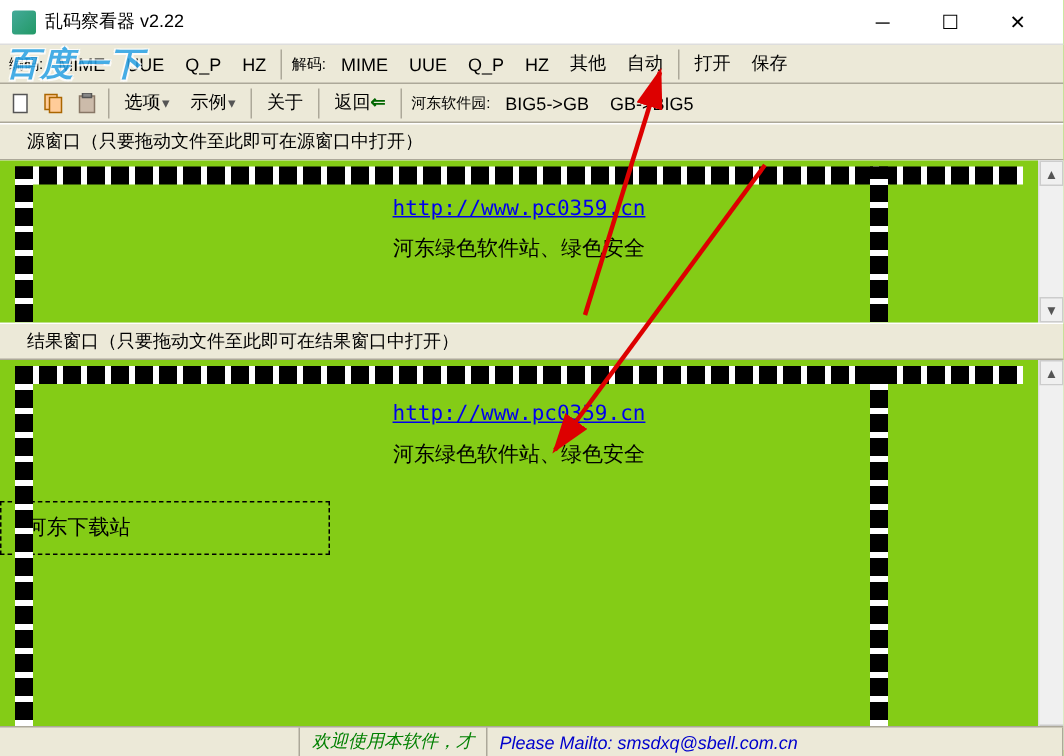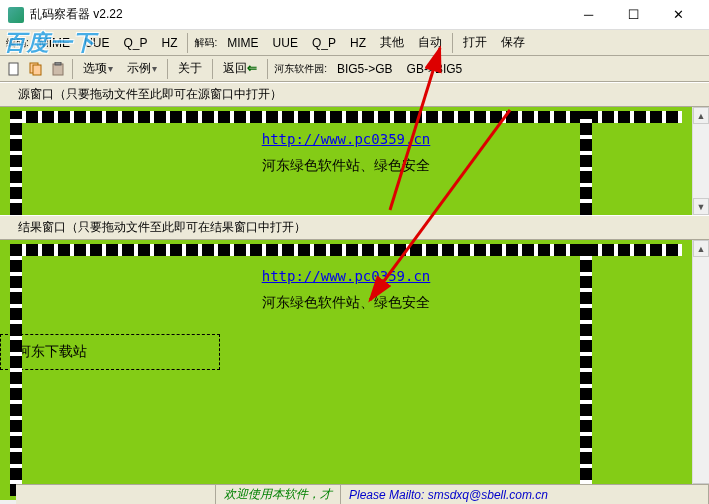--- a/index.html
+++ b/index.html
@@ -23,21 +23,21 @@
 .scrollbar-v .track { flex: 1; background: #f0f0f0; }
 .deco-border { position: absolute; }
 .deco-h { height: 12px; left: 10px; right: 10px; background: repeating-linear-gradient(90deg,#000 0 12px,#fff 12px 16px); }
 .deco-v { width: 12px; background: repeating-linear-gradient(0deg,#000 0 12px,#fff 12px 16px); }
 .content-text { text-align: center; margin: 10px 0; font-size: 14px; color: #000; font-family: SimSun, serif; }
 .content-link { text-align: center; margin: 14px 0 10px; }
 .content-link a { color: #0000ee; text-decoration: underline; font-size: 14px; font-family: monospace; }
 .dashed-row { display: flex; gap: 20px; justify-content: space-between; margin: 22px 0 10px; }
 .dashed-box { border: 1.5px dashed #000; padding: 8px 16px; font-size: 14px; font-family: SimSun, serif; min-width: 80px; }
 .dashed-box.wide { min-width: 220px; }
-.statusbar { position: absolute; bottom: 0; left: 16px; right: 0; height: 20px; background: #ece9d8; border-top: 1px solid #aca899; display: flex; align-items: center; font-size: 12px; }
+.statusbar { position: absolute; bottom: 0; left: 0; right: 0; height: 20px; background: #ece9d8; border-top: 1px solid #aca899; display: flex; align-items: center; font-size: 12px; }
 .statusbar .seg { padding: 0 8px; border-right: 1px solid #aca899; height: 100%; display: flex; align-items: center; }
 .statusbar .seg.green { color: #008000; font-style: italic; }
 .statusbar .seg.blue { color: #0000cc; font-style: italic; flex: 1; }
 .watermark { position: absolute; top: 28px; left: 4px; pointer-events: none; z-index: 50; opacity: 0.85; }
 .watermark .wm1 { font-size: 22px; font-weight: bold; font-style: italic; color: #2aa3e8; text-shadow: 1px 1px 0 #fff, -1px -1px 0 #fff, 1px -1px 0 #fff, -1px 1px 0 #fff; letter-spacing: 1px; }
 .watermark .wm2 { font-size: 13px; font-weight: bold; color: #1a8a3a; text-shadow: 1px 1px 0 #fff; margin-top: -3px; margin-left: 18px; }
 .arrow-svg { position: absolute; pointer-events: none; z-index: 40; }
 .pane1 { height: 108px; }
 .pane2 { height: 260px; }
 </style>

